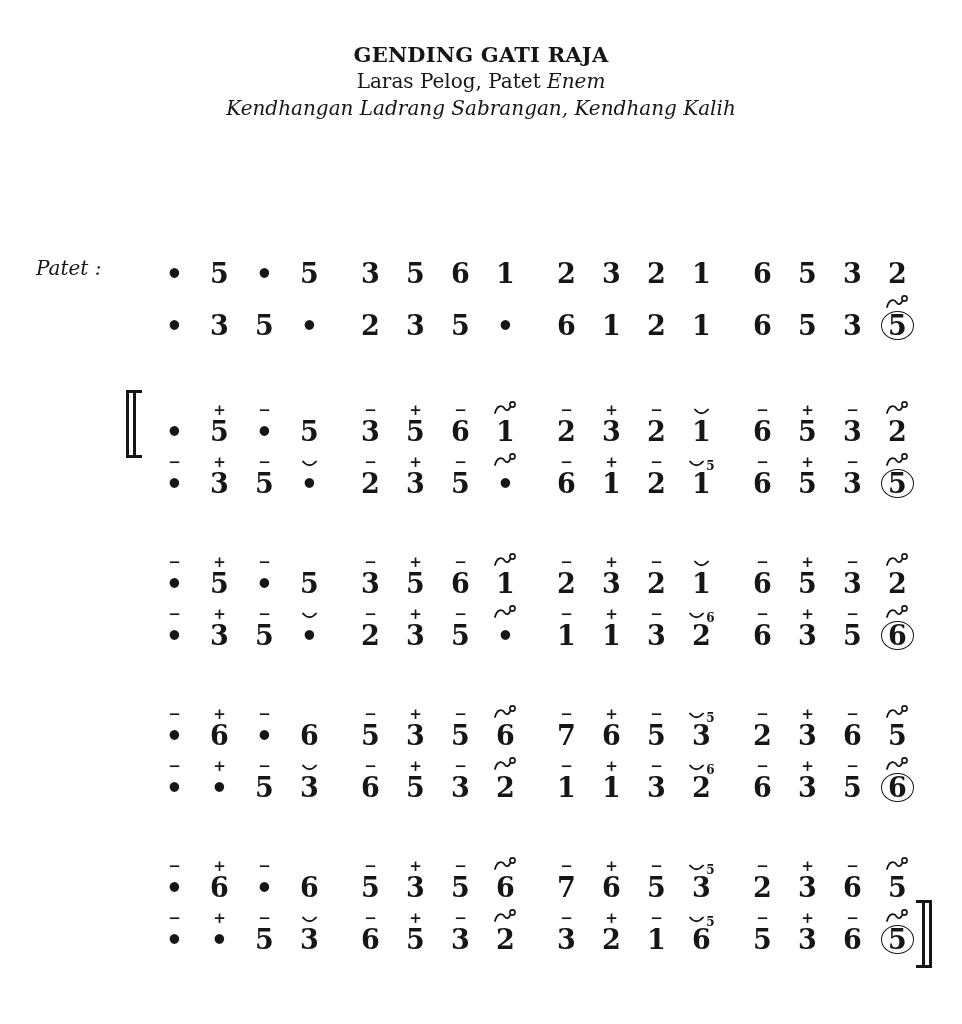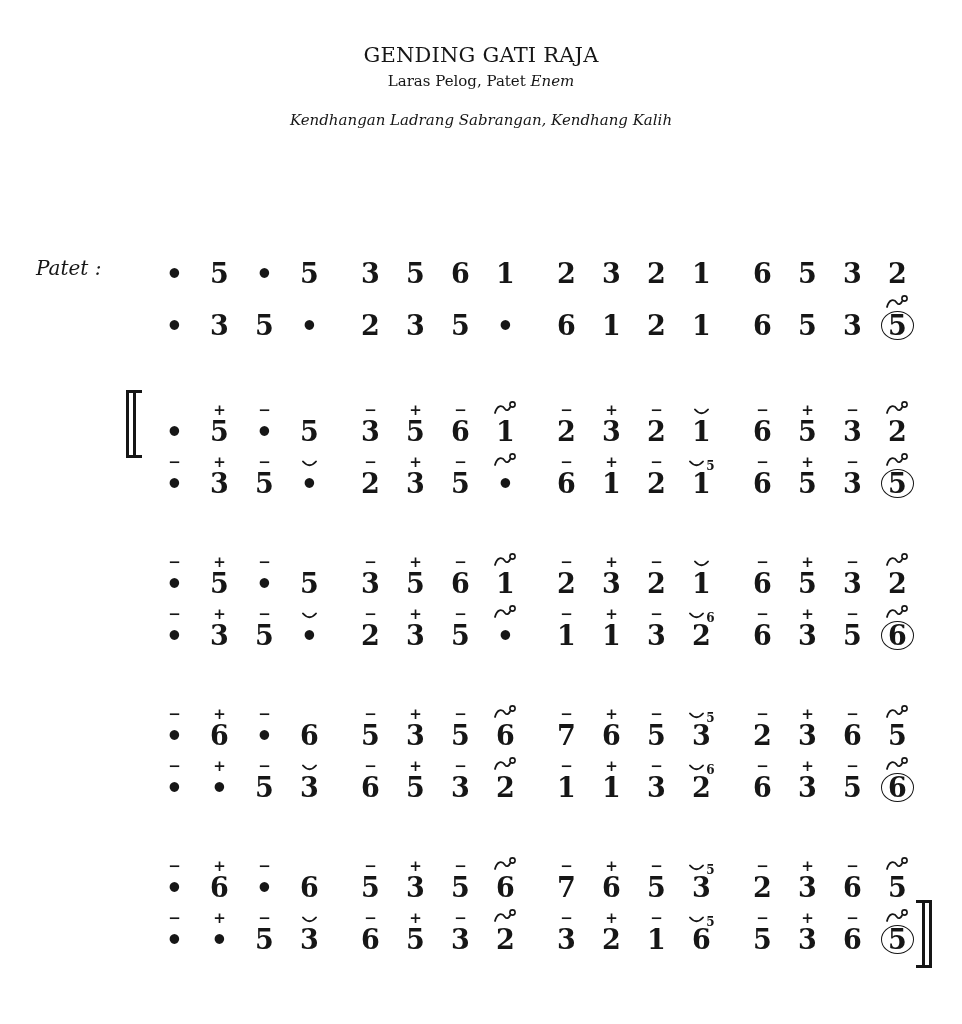--- a/index.html
+++ b/index.html
@@ -3,24 +3,24 @@
 <meta charset="utf-8">
 <style>
   html,body{margin:0;padding:0;}
   body{
     width:962px;height:1024px;background:#ffffff;color:#161616;
     font-family:"DejaVu Serif","Liberation Serif",serif;
     position:relative;overflow:hidden;
   }
   
   .header{position:absolute;top:42px;left:0;width:962px;text-align:center;}
-  .title{font-size:21px;font-weight:normal;letter-spacing:.2px;line-height:26px;}
-  .subtitle{font-size:15px;line-height:27px;}
+  .title{font-size:21px;font-weight:bold;letter-spacing:.2px;line-height:26px;}
+  .subtitle{font-size:20px;line-height:27px;}
   .subtitle .em{font-style:italic;}
-  .subtitle.italic{font-style:italic;margin-top:12px;}
+  .subtitle.italic{font-style:italic;}
   
   .buka-label{position:absolute;left:36px;top:256px;font-size:20px;font-style:italic;}
   
   .score{position:absolute;left:152px;top:238px;}
   .section{position:relative;}
   .section.buka{margin-bottom:54px;}
   .section.block{margin-bottom:48px;}
   .line{display:flex;position:relative;}
   .gatra{display:flex;margin-right:16px;}
   .gatra:last-child{margin-right:0;}

